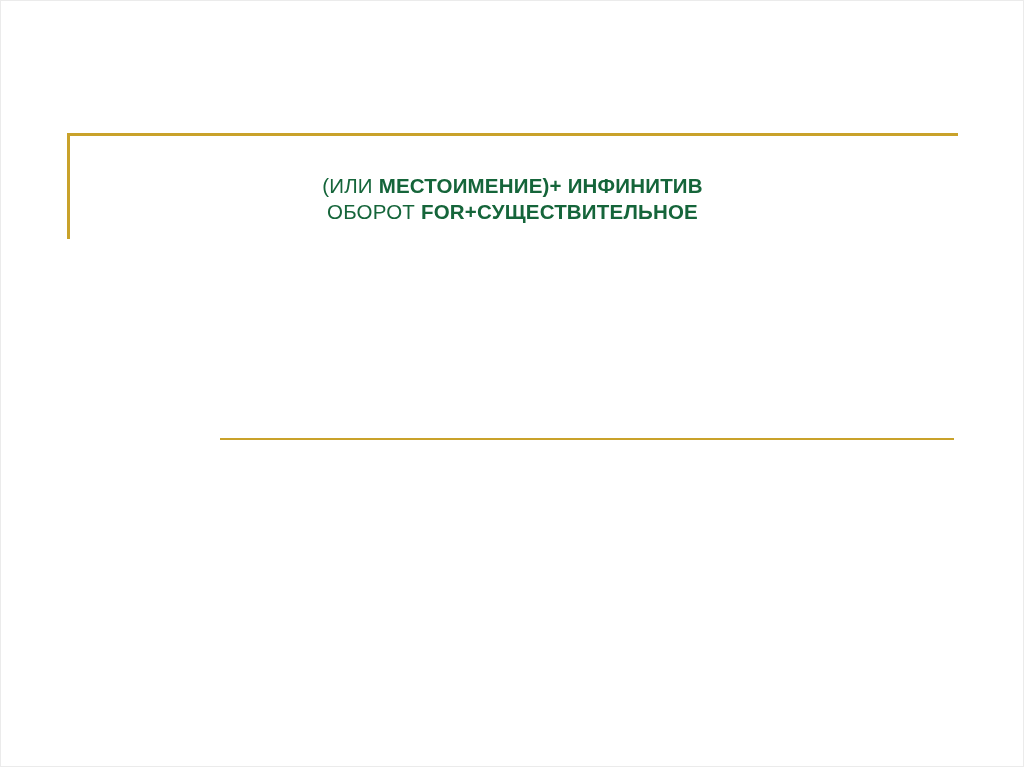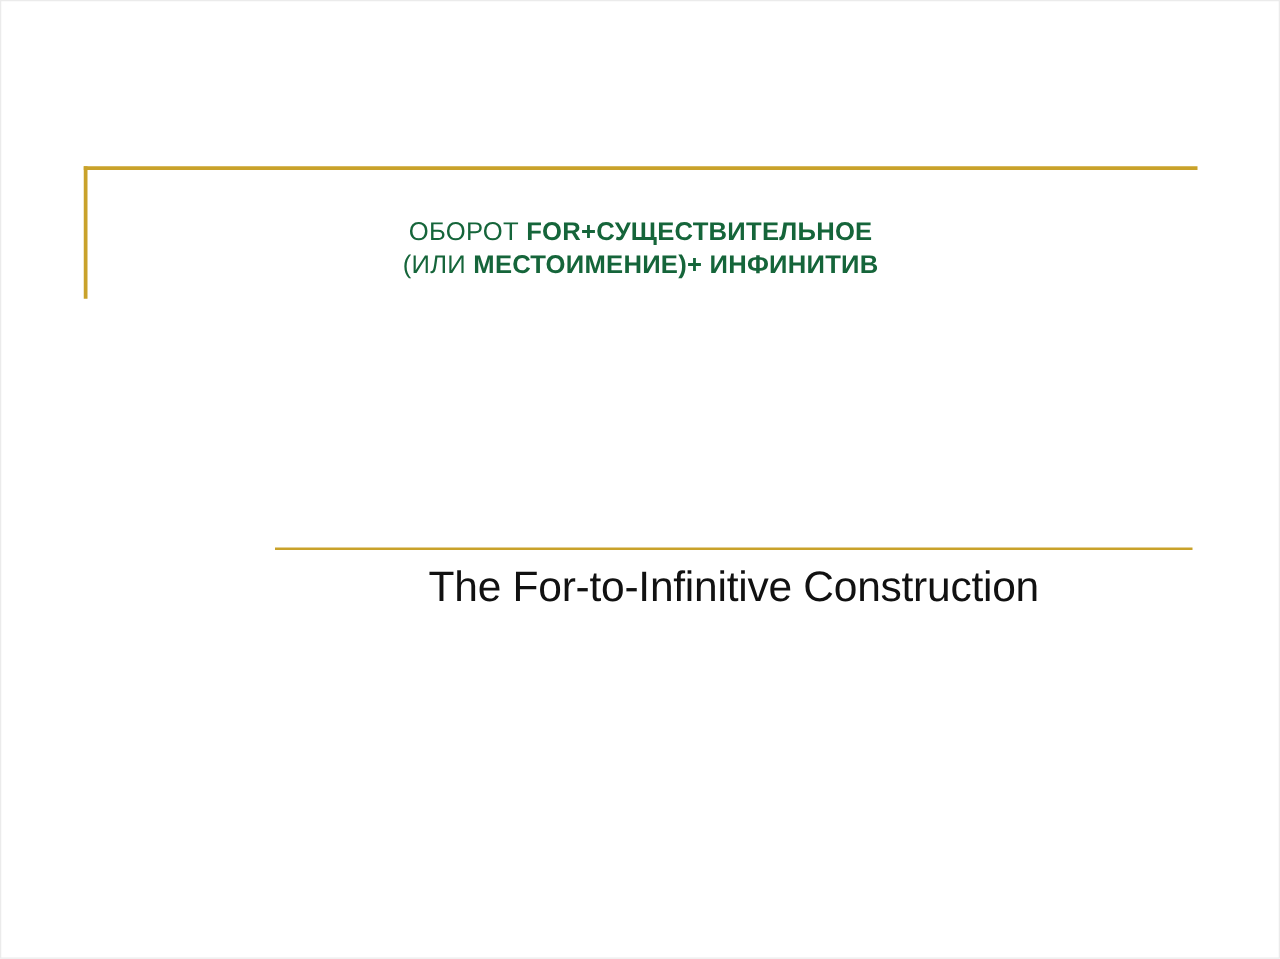--- a/index.html
+++ b/index.html
@@ -91,23 +91,20 @@
 </style>
 </head>
 <body>
 
 <div class="slide">
 
   <div class="bracket-horizontal"></div>
   <div class="bracket-vertical"></div>
 
   <div class="title-block">
+    <span class="title-line"><span class="t-regular">(ИЛИ </span><span class="t-bold">МЕСТОИМЕНИЕ)+ ИНФИНИТИВ</span></span>
     <span class="title-line"><span class="t-regular">ОБОРОТ </span><span class="t-bold">FOR+СУЩЕСТВИТЕЛЬНОЕ</span></span>
-    <span class="title-line"><span class="t-regular">(ИЛИ </span><span class="t-bold">МЕСТОИМЕНИЕ)+ ИНФИНИТИВ</span></span>
   </div>
 
   <div class="subtitle-rule"></div>
 
-  <div class="subtitle-block">
-    <span class="subtitle-text">The For-to-Infinitive Construction</span>
-  </div>
 
 </div>
 
 </body></html>

